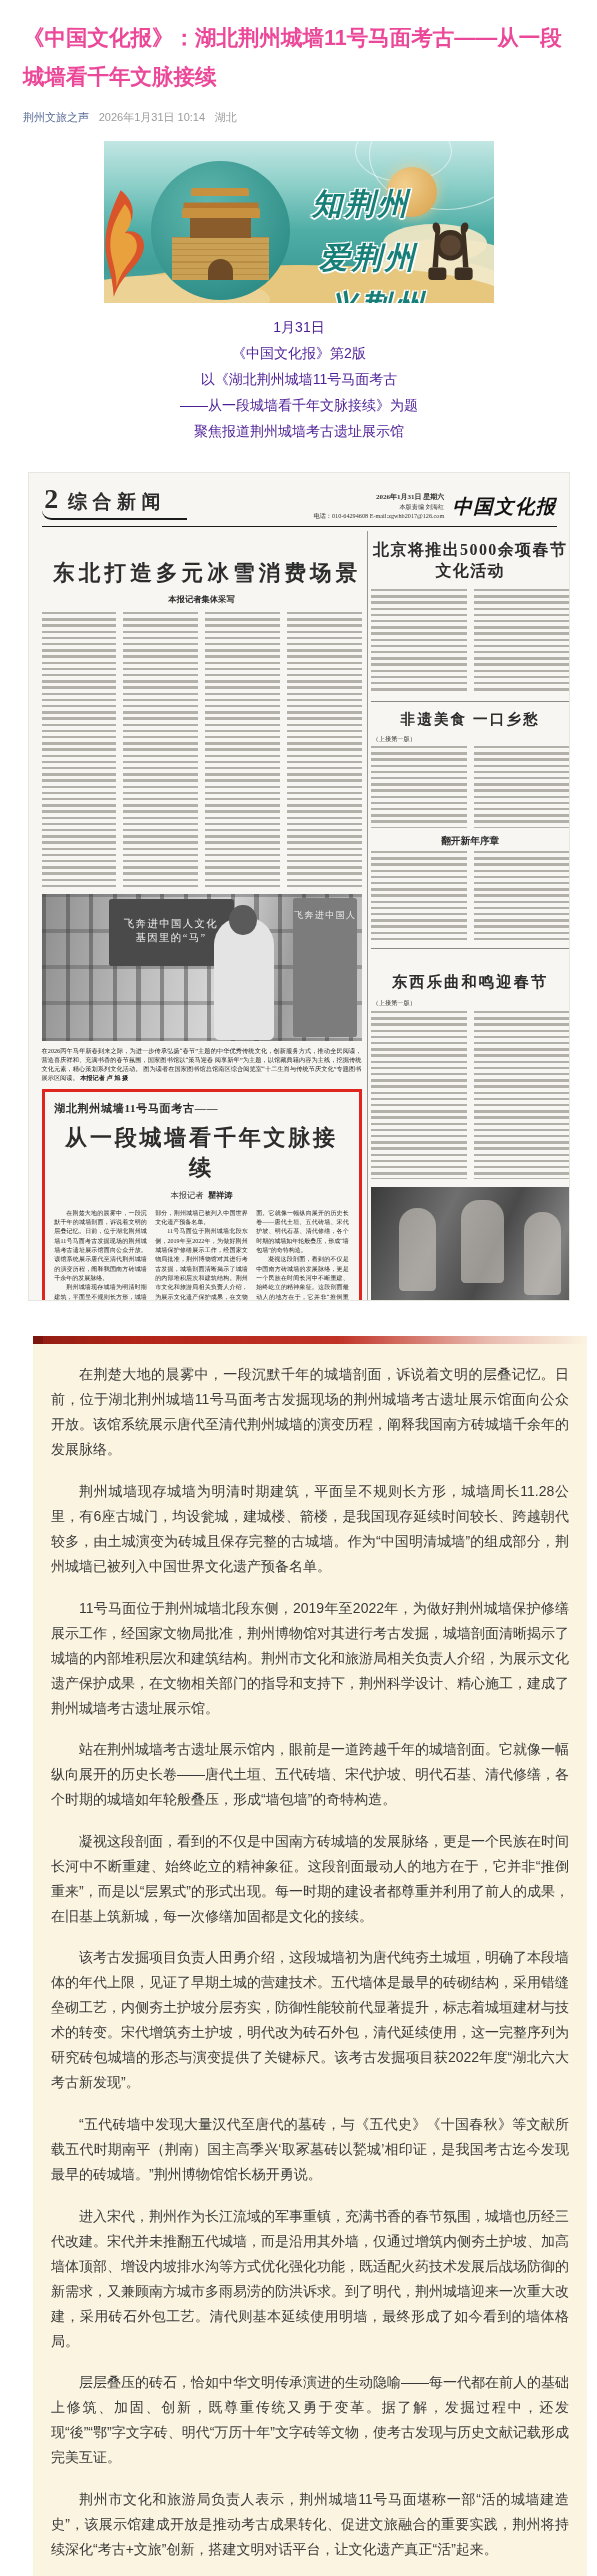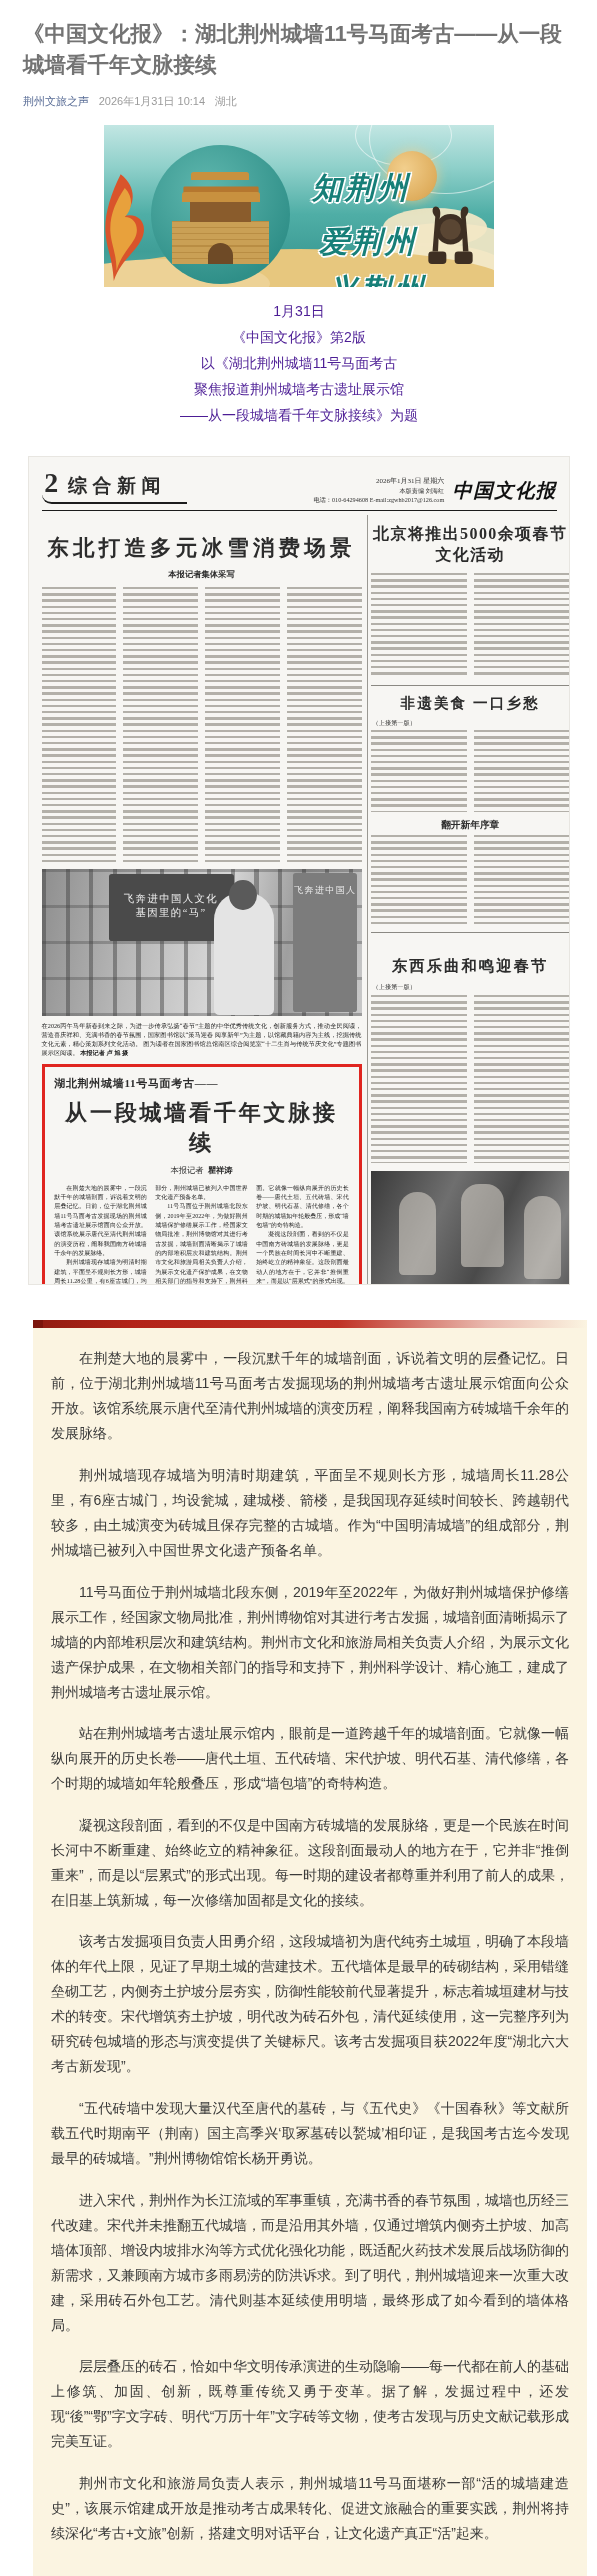--- a/index.html
+++ b/index.html
@@ -1,20 +1,20 @@
 <!DOCTYPE html>
 <html style="font-size:11px"><head>
 <meta charset="utf-8">
 <style>
   * { margin:0; padding:0; box-sizing:border-box; }
   html,body { background:#fff; }
   body { width:598px; margin:0 auto; font-family:"Liberation Sans","DejaVu Sans",sans-serif; color:#333; }
 
   
-  .title { margin:19.4px 23px 0 23px; font-size:21.5px; line-height:31px; font-weight:bold; color:#737373; }
+  .title { margin:19.4px 23px 0 23px; font-size:21.5px; line-height:39px; font-weight:bold; color:#ec4899; }
   .meta  { margin:12.5px 23px 0 23px; font-size:11px; color:#9b9b9b; display:flex; gap:9.7px; align-items:center; }
   .meta .acct { color:#576b95; }
 
   
   .banner { position:relative; width:390px; height:162px; margin:16.6px auto 0 auto; overflow:hidden;
             background:linear-gradient(180deg,#c2e6e3 0%,#8fd0ca 26%,#4fae a6 55%,#3f9e97 72%,#49a59d 100%);
             background:linear-gradient(180deg,#c2e6e3 0%,#8fd0ca 26%,#4faea6 55%,#3f9e97 78%,#54aba3 100%); }
   .cloud { position:absolute; background:#f3e7c6; border-radius:50%; opacity:.92; }
   .sand  { position:absolute; left:-14px; right:-14px; bottom:-28px; height:66px; background:#e7c77e; border-radius:50% 50% 0 0; }
   .sand2 { position:absolute; left:-42px; bottom:-21px; width:208px; height:49px; background:#edd296; border-radius:50%; }
@@ -44,27 +44,27 @@
 
   
   .paper { width:542px; margin:28px 28px 0 28px; background:#f7f6f3; border:0.7px solid #e8e6e1;
            padding:9.7px 12.5px 7px 12.5px; font-family:"Liberation Serif","DejaVu Serif",serif; color:#2c2c2c; overflow:hidden; height:829px; }
   .np-head { display:flex; justify-content:space-between; align-items:flex-end; padding-bottom:4.2px; }
   .np-sec  { display:flex; align-items:baseline; gap:9.7px; border-bottom:2.1px solid #1c1c1c; border-bottom-left-radius:9.7px; padding:0 21px 2.8px 2.8px; }
   .np-page { font-size:28px; font-weight:bold; }
   .np-secname { font-size:19px; font-weight:bold; letter-spacing:5.5px; }
   .np-right { display:flex; align-items:flex-end; gap:8.3px; }
   .np-info { text-align:right; font-size:6.2px; line-height:9px; color:#333; }
-  .np-info .b { font-weight:normal; font-size:7px; }
+  .np-info .b { font-weight:bold; font-size:7px; }
   .np-logo { font-family:"DejaVu Serif",serif; font-size:19.4px; font-weight:bold; font-style:italic; letter-spacing:1.4px; color:#111; }
   .np-rule { border-top:1.4px solid #1c1c1c; margin-top:1.4px; }
   .np-main { display:grid; grid-template-columns:320px 198px; column-gap:9.7px; margin-top:4.2px; position:relative; }
   .np-main:before { content:""; position:absolute; left:325px; top:0; bottom:0; width:0.7px; background:#9a9892; }
 
-  .hl1 { font-size:21.5px; font-weight:bold; text-align:center; letter-spacing:4.2px; margin-top:18px; }
+  .hl1 { font-size:21.5px; font-weight:bold; text-align:right; letter-spacing:4.2px; margin-top:27px; }
   .by1 { font-size:8.3px; font-weight:bold; text-align:center; margin-top:7px; }
   .hl2 { font-size:16px; font-weight:bold; text-align:center; letter-spacing:1.4px; margin-top:9.7px; }
   .hl3 { font-size:14.6px; font-weight:bold; text-align:center; letter-spacing:2.1px; margin-top:8.3px; }
   .hl4 { font-size:15.3px; font-weight:bold; text-align:center; letter-spacing:2.1px; margin-top:23px; }
   .sub1 { font-size:9.7px; font-weight:bold; text-align:center; margin:7px 0 2.8px 0; }
   .cont-note { font-size:6.2px; margin:5.5px 0 1.4px 1.4px; }
 
   .cols { display:grid; column-gap:7px; margin-top:7px; }
   .c4 { grid-template-columns:repeat(4,1fr); }
   .c2 { grid-template-columns:repeat(2,1fr); }
@@ -152,22 +152,22 @@
         <div class="slogan">知荆州</div>
         <div class="slogan">爱荆州</div>
         <div class="slogan">兴荆州</div>
       </div>
   </div>
 
   <div class="intro">
       <div>1月31日</div>
       <div>《中国文化报》第2版</div>
       <div>以《湖北荆州城墙11号马面考古</div>
+      <div>——从一段城墙看千年文脉接续》为题</div>
       <div>聚焦报道荆州城墙考古遗址展示馆</div>
-      <div>——从一段城墙看千年文脉接续》为题</div>
     </div>
 
   <div class="paper">
     <div class="np-head">
       <div class="np-sec">
         <span class="np-page">2</span>
         <span class="np-secname">综合新闻</span>
       </div>
       <div class="np-right">
         <div class="np-info">

